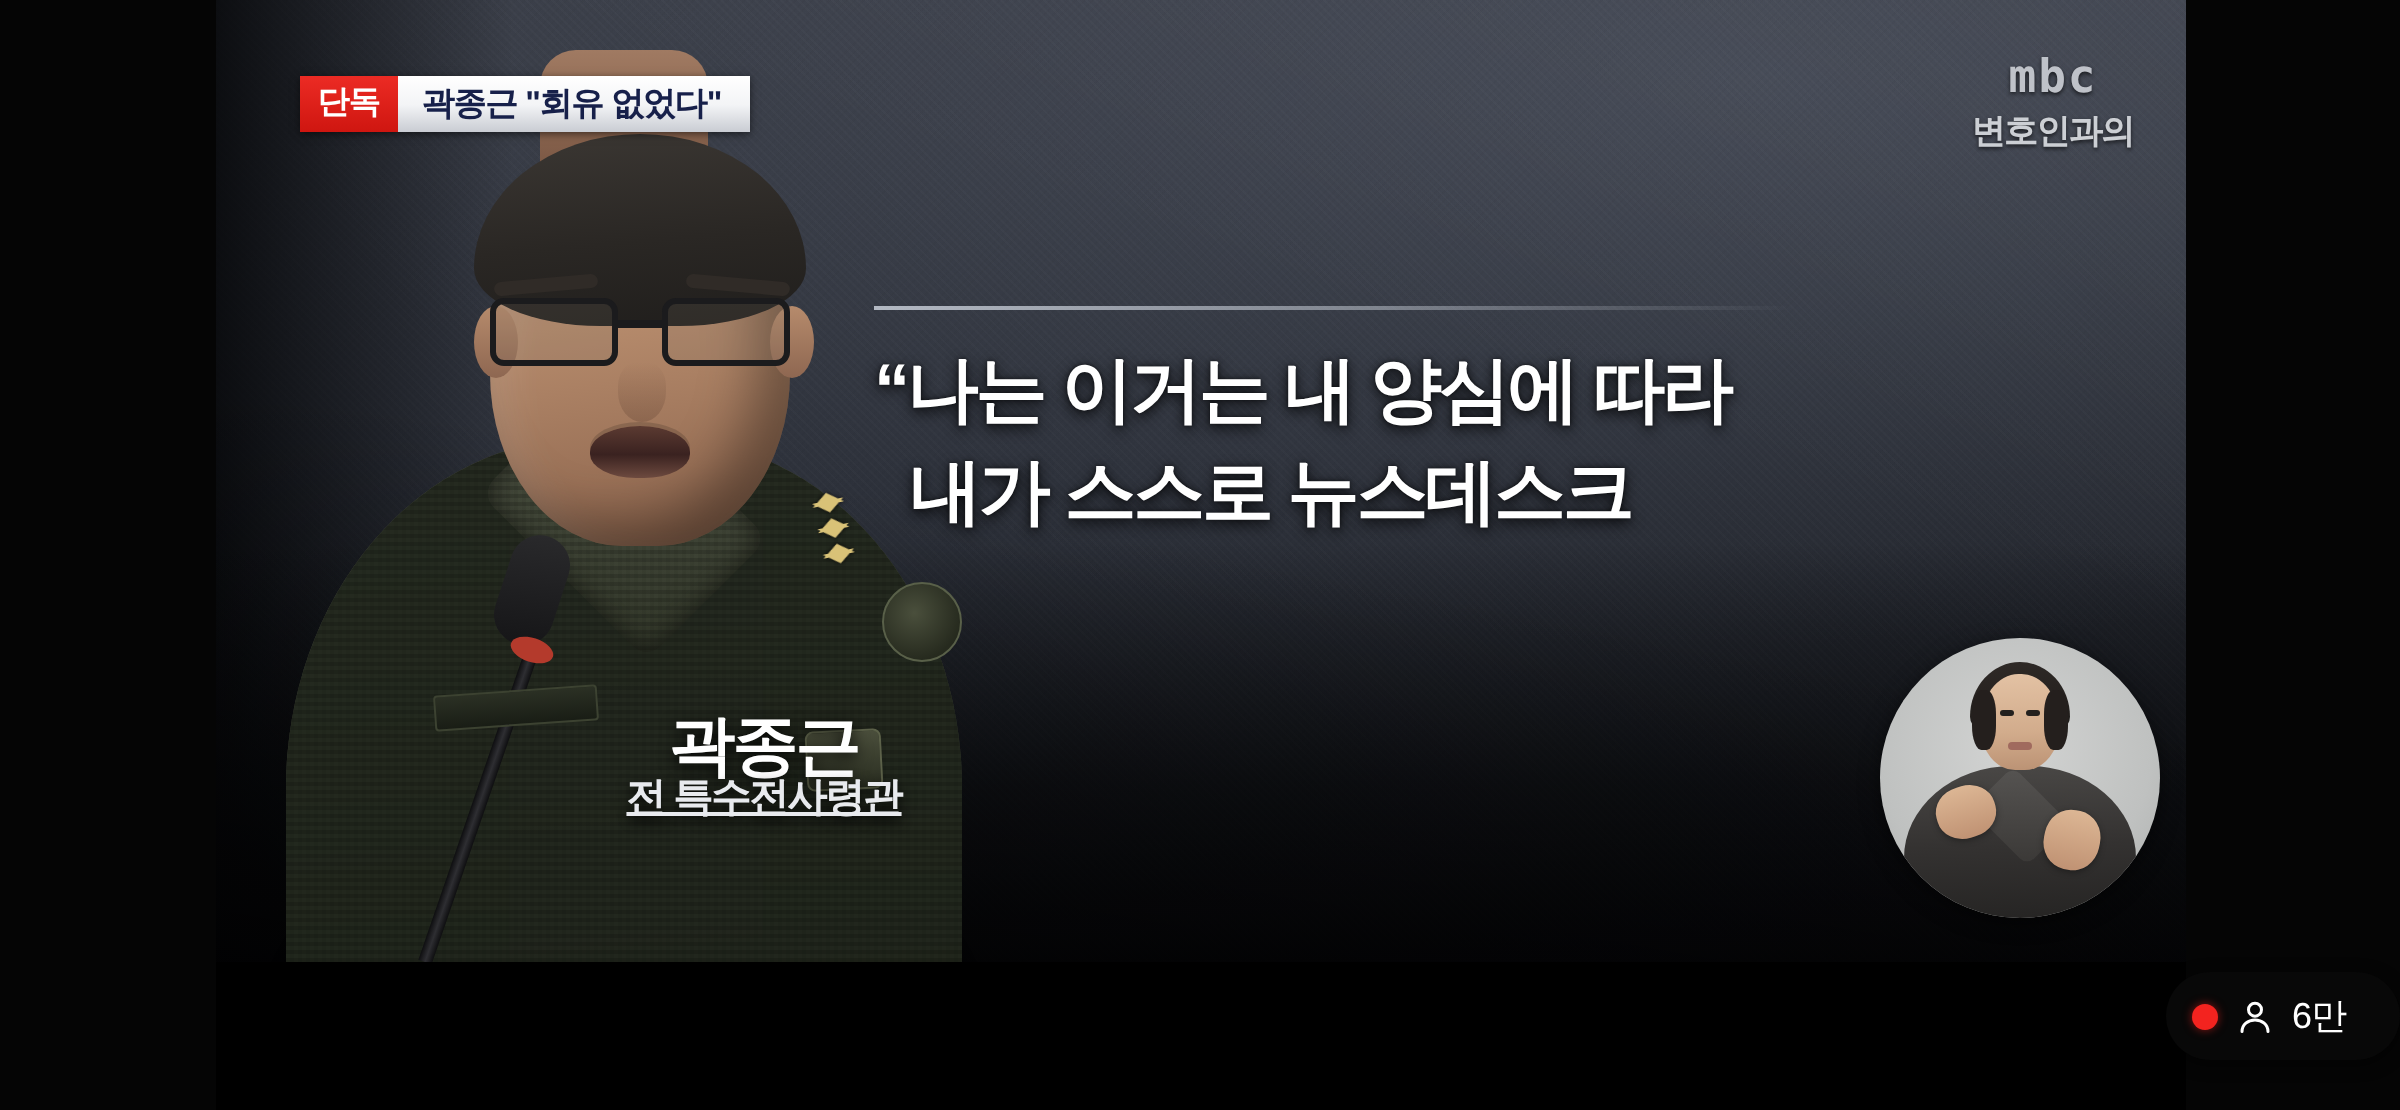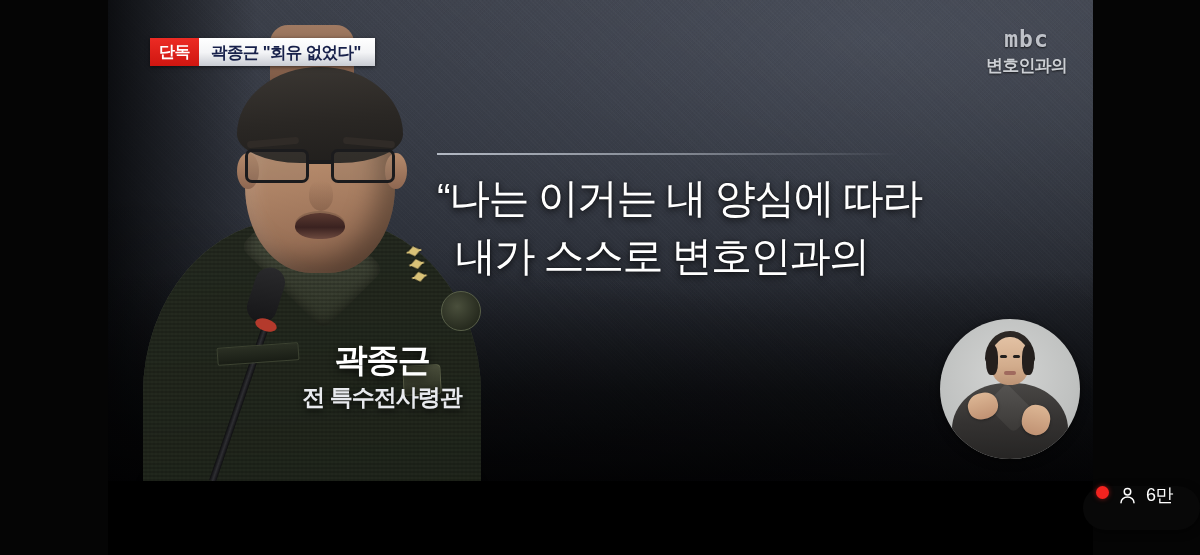--- a/index.html
+++ b/index.html
@@ -340,22 +340,22 @@
     margin-top: 11px;
     height: 1.5px;
     width: 460px;
     background: linear-gradient(to right, rgba(186,192,202,.95) 0%, rgba(186,192,202,.55) 55%, rgba(186,192,202,0) 100%);
   }
   .quote-lines {
     margin-top: 14px;
   }
   .quote-line {
     color:#ffffff;
-    font-size: 41px;
-    font-weight: 400;
+    font-size: 36px;
+    font-weight: 700;
     letter-spacing: -1.6px;
     line-height: 1.42;
     white-space: nowrap;
     text-shadow: 0 2px 7px rgba(0,0,0,.85), 0 0 2px rgba(0,0,0,.6);
   }
   .quote-line.l2, .quote-line.l3 { padding-left: 18px; }
 
   
   .caption {
     position:absolute;
@@ -367,27 +367,27 @@
   }
   .caption-name {
     color:#ffffff;
     font-size: 33px;
     font-weight: 700;
     letter-spacing: -1.4px;
     line-height: 1;
     text-shadow: 0 2px 8px rgba(0,0,0,.9);
   }
   .caption-role {
-    margin-top: 10px;
     color:#e8eaee;
-    font-size: 23px;
+    font-size: 20px;
     font-weight: 700;
     letter-spacing: -1px;
     line-height: 1;
     text-shadow: 0 2px 7px rgba(0,0,0,.9);
+    text-decoration: underline;
   }
 
   
   .sign-pip {
     position:absolute;
     right: 13px;      
     bottom: 22px;
     width: 140px;
     height: 140px;
     border-radius: 50%;
@@ -436,21 +436,21 @@
   .signer-hand.h2 { right: 30px; bottom: 24px; width: 28px; height: 30px; transform: rotate(12deg); }
 
   
   .live-badge {
     position:absolute;
     right: 0px;        
     bottom: 25px;
     height: 44px;
     min-width: 117px;
     padding: 0 16px 0 13px;
-    display:flex; align-items:flex-start; gap:9px;
+    display:flex; align-items:center; gap:9px;
     border-radius: 22px;
     background: rgba(8,8,9,.94);
     z-index: 80;
     box-shadow: 0 2px 8px rgba(0,0,0,.6);
   }
   .live-dot {
     width: 13px; height: 13px; border-radius:50%;
     background:#f3231f;
     box-shadow: 0 0 5px rgba(243,35,31,.55);
     flex: 0 0 auto;
@@ -515,21 +515,21 @@
 
     <div class="mbc-logo">
       <div class="mbc-mark">mbc</div>
       <div class="mbc-sub">변호인과의</div>
     </div>
 
     <div class="quote-block">
       <div class="quote-rule"></div>
       <div class="quote-lines">
         <div class="quote-line l1">“나는 이거는 내 양심에 따라</div>
-        <div class="quote-line l2">내가 스스로 변호인과의</div>
+        <div class="quote-line l2">내가 스스로 뉴스데스크</div>
       </div>
     </div>
 
     <div class="caption">
       <div class="caption-name">곽종근</div>
       <div class="caption-role">전 특수전사령관</div>
     </div>
 
     <div class="sign-pip">
       <div class="signer-body">

